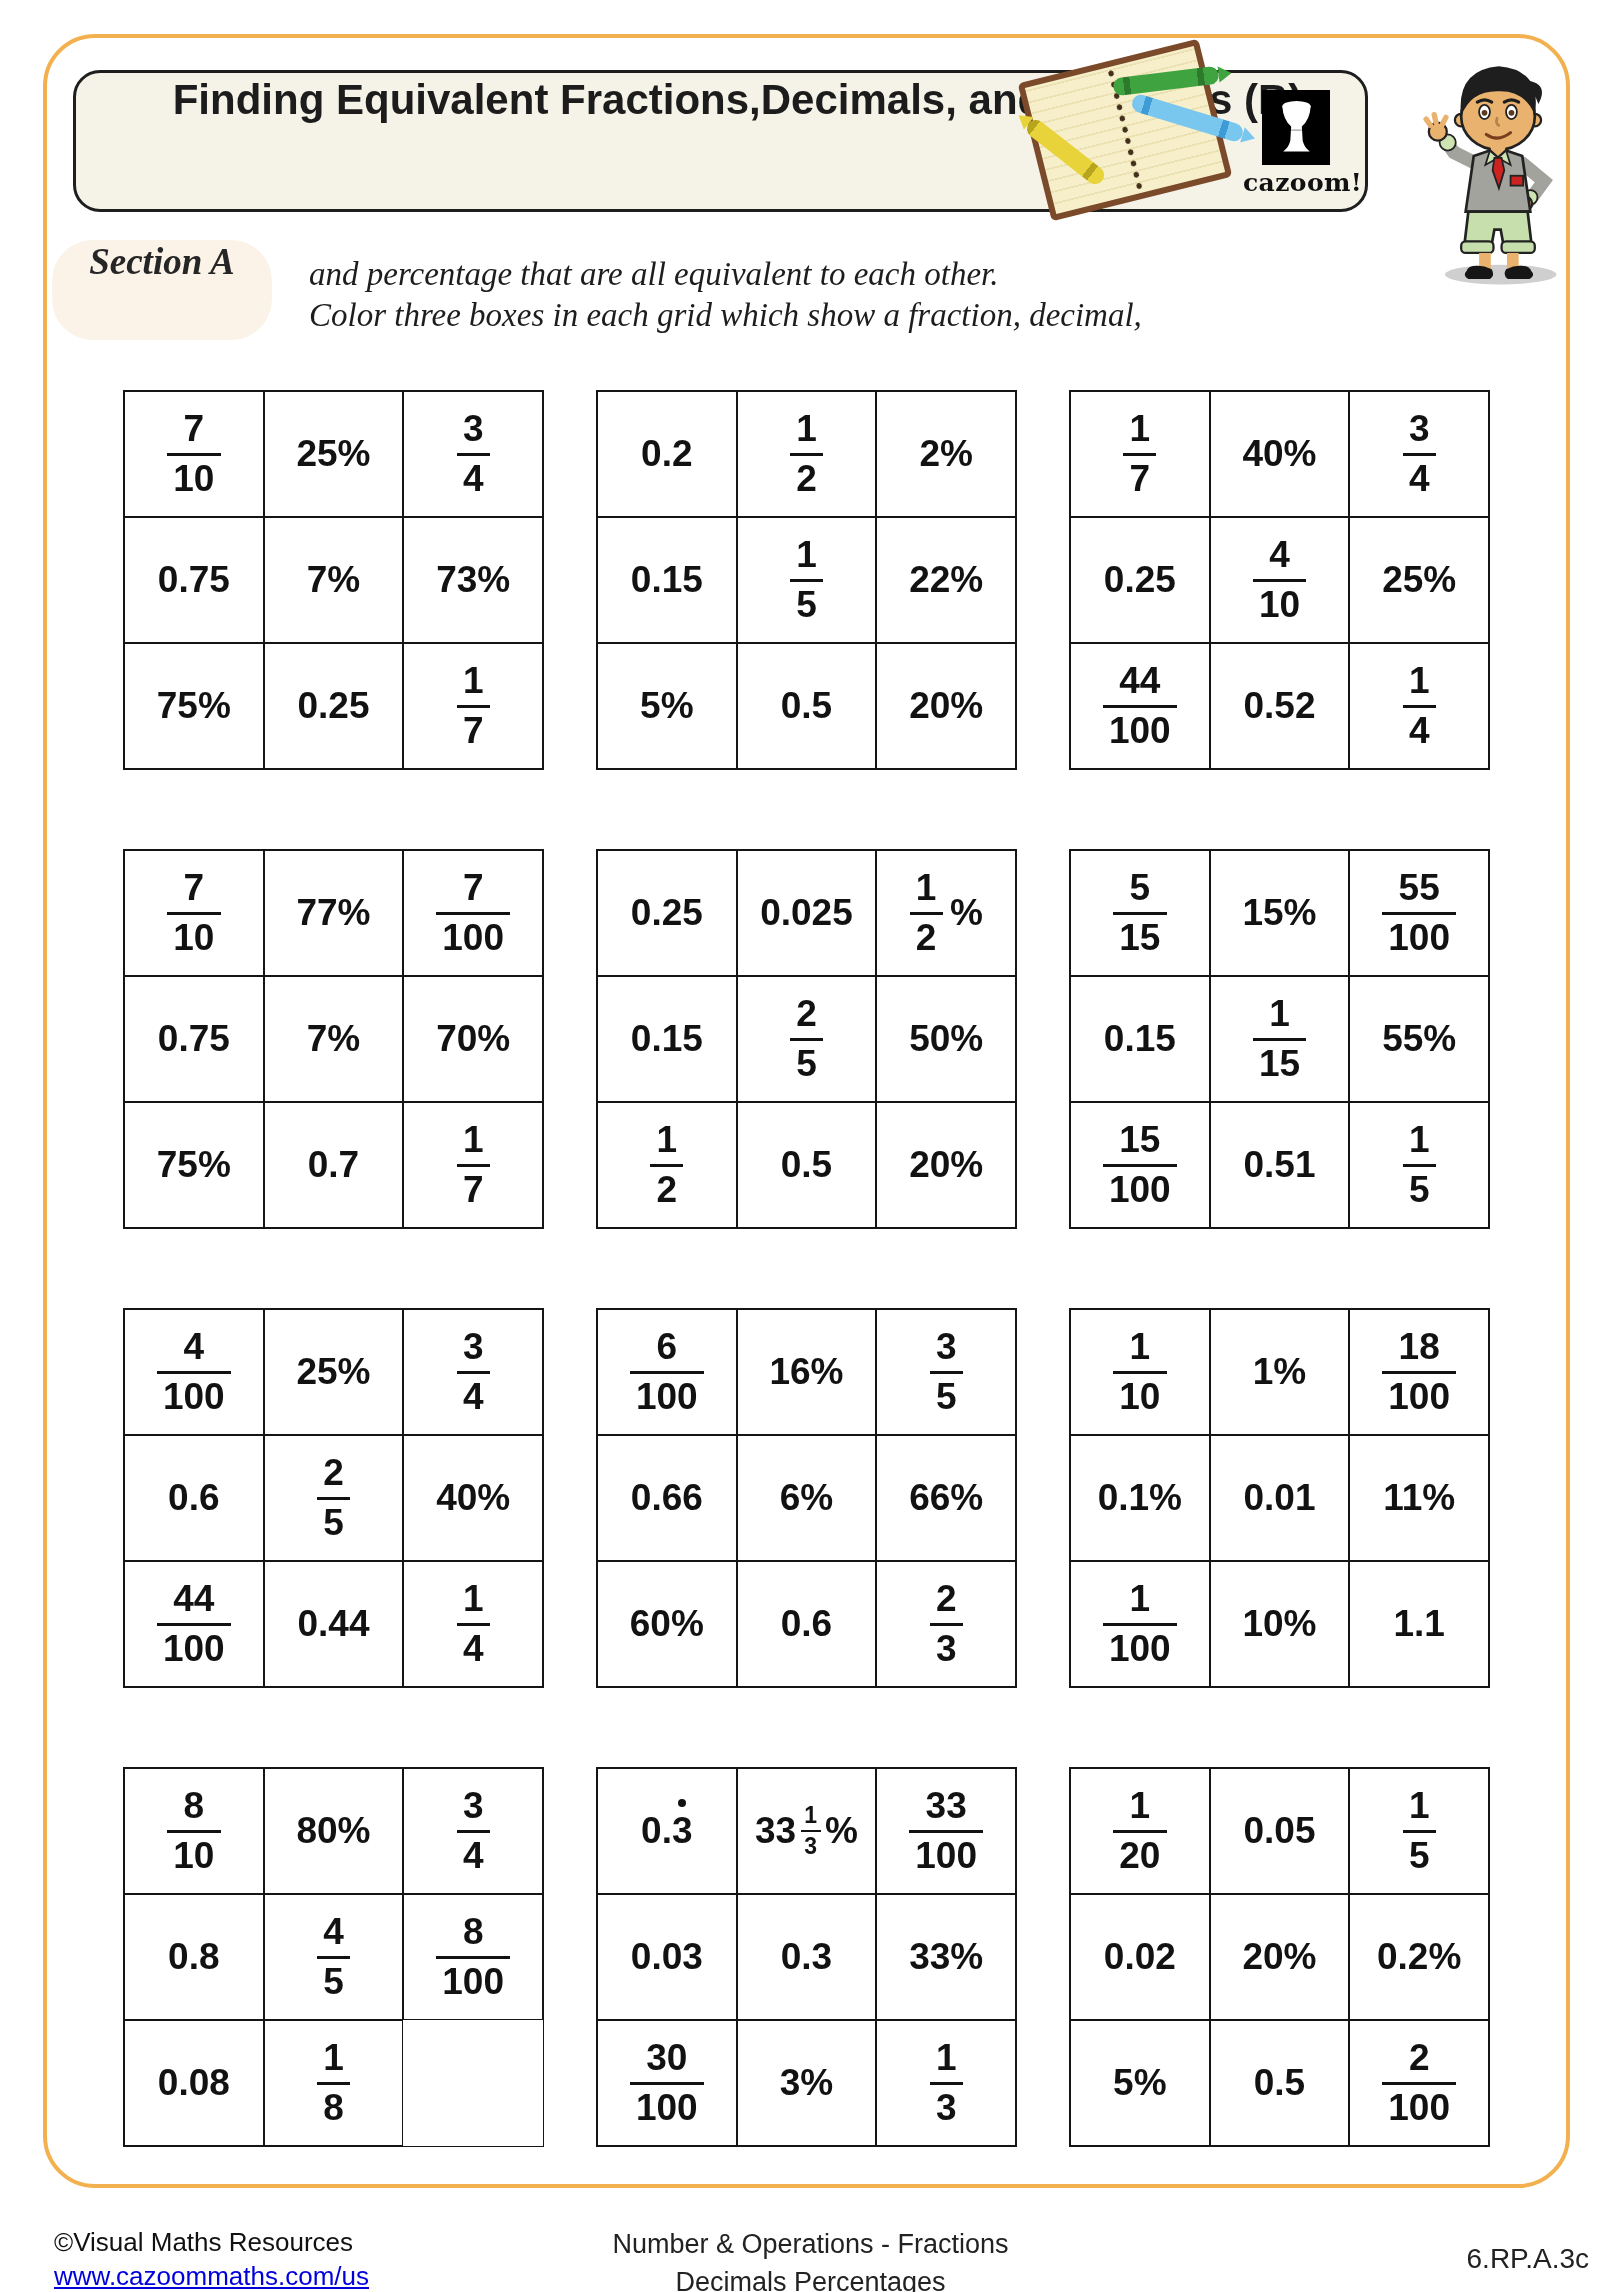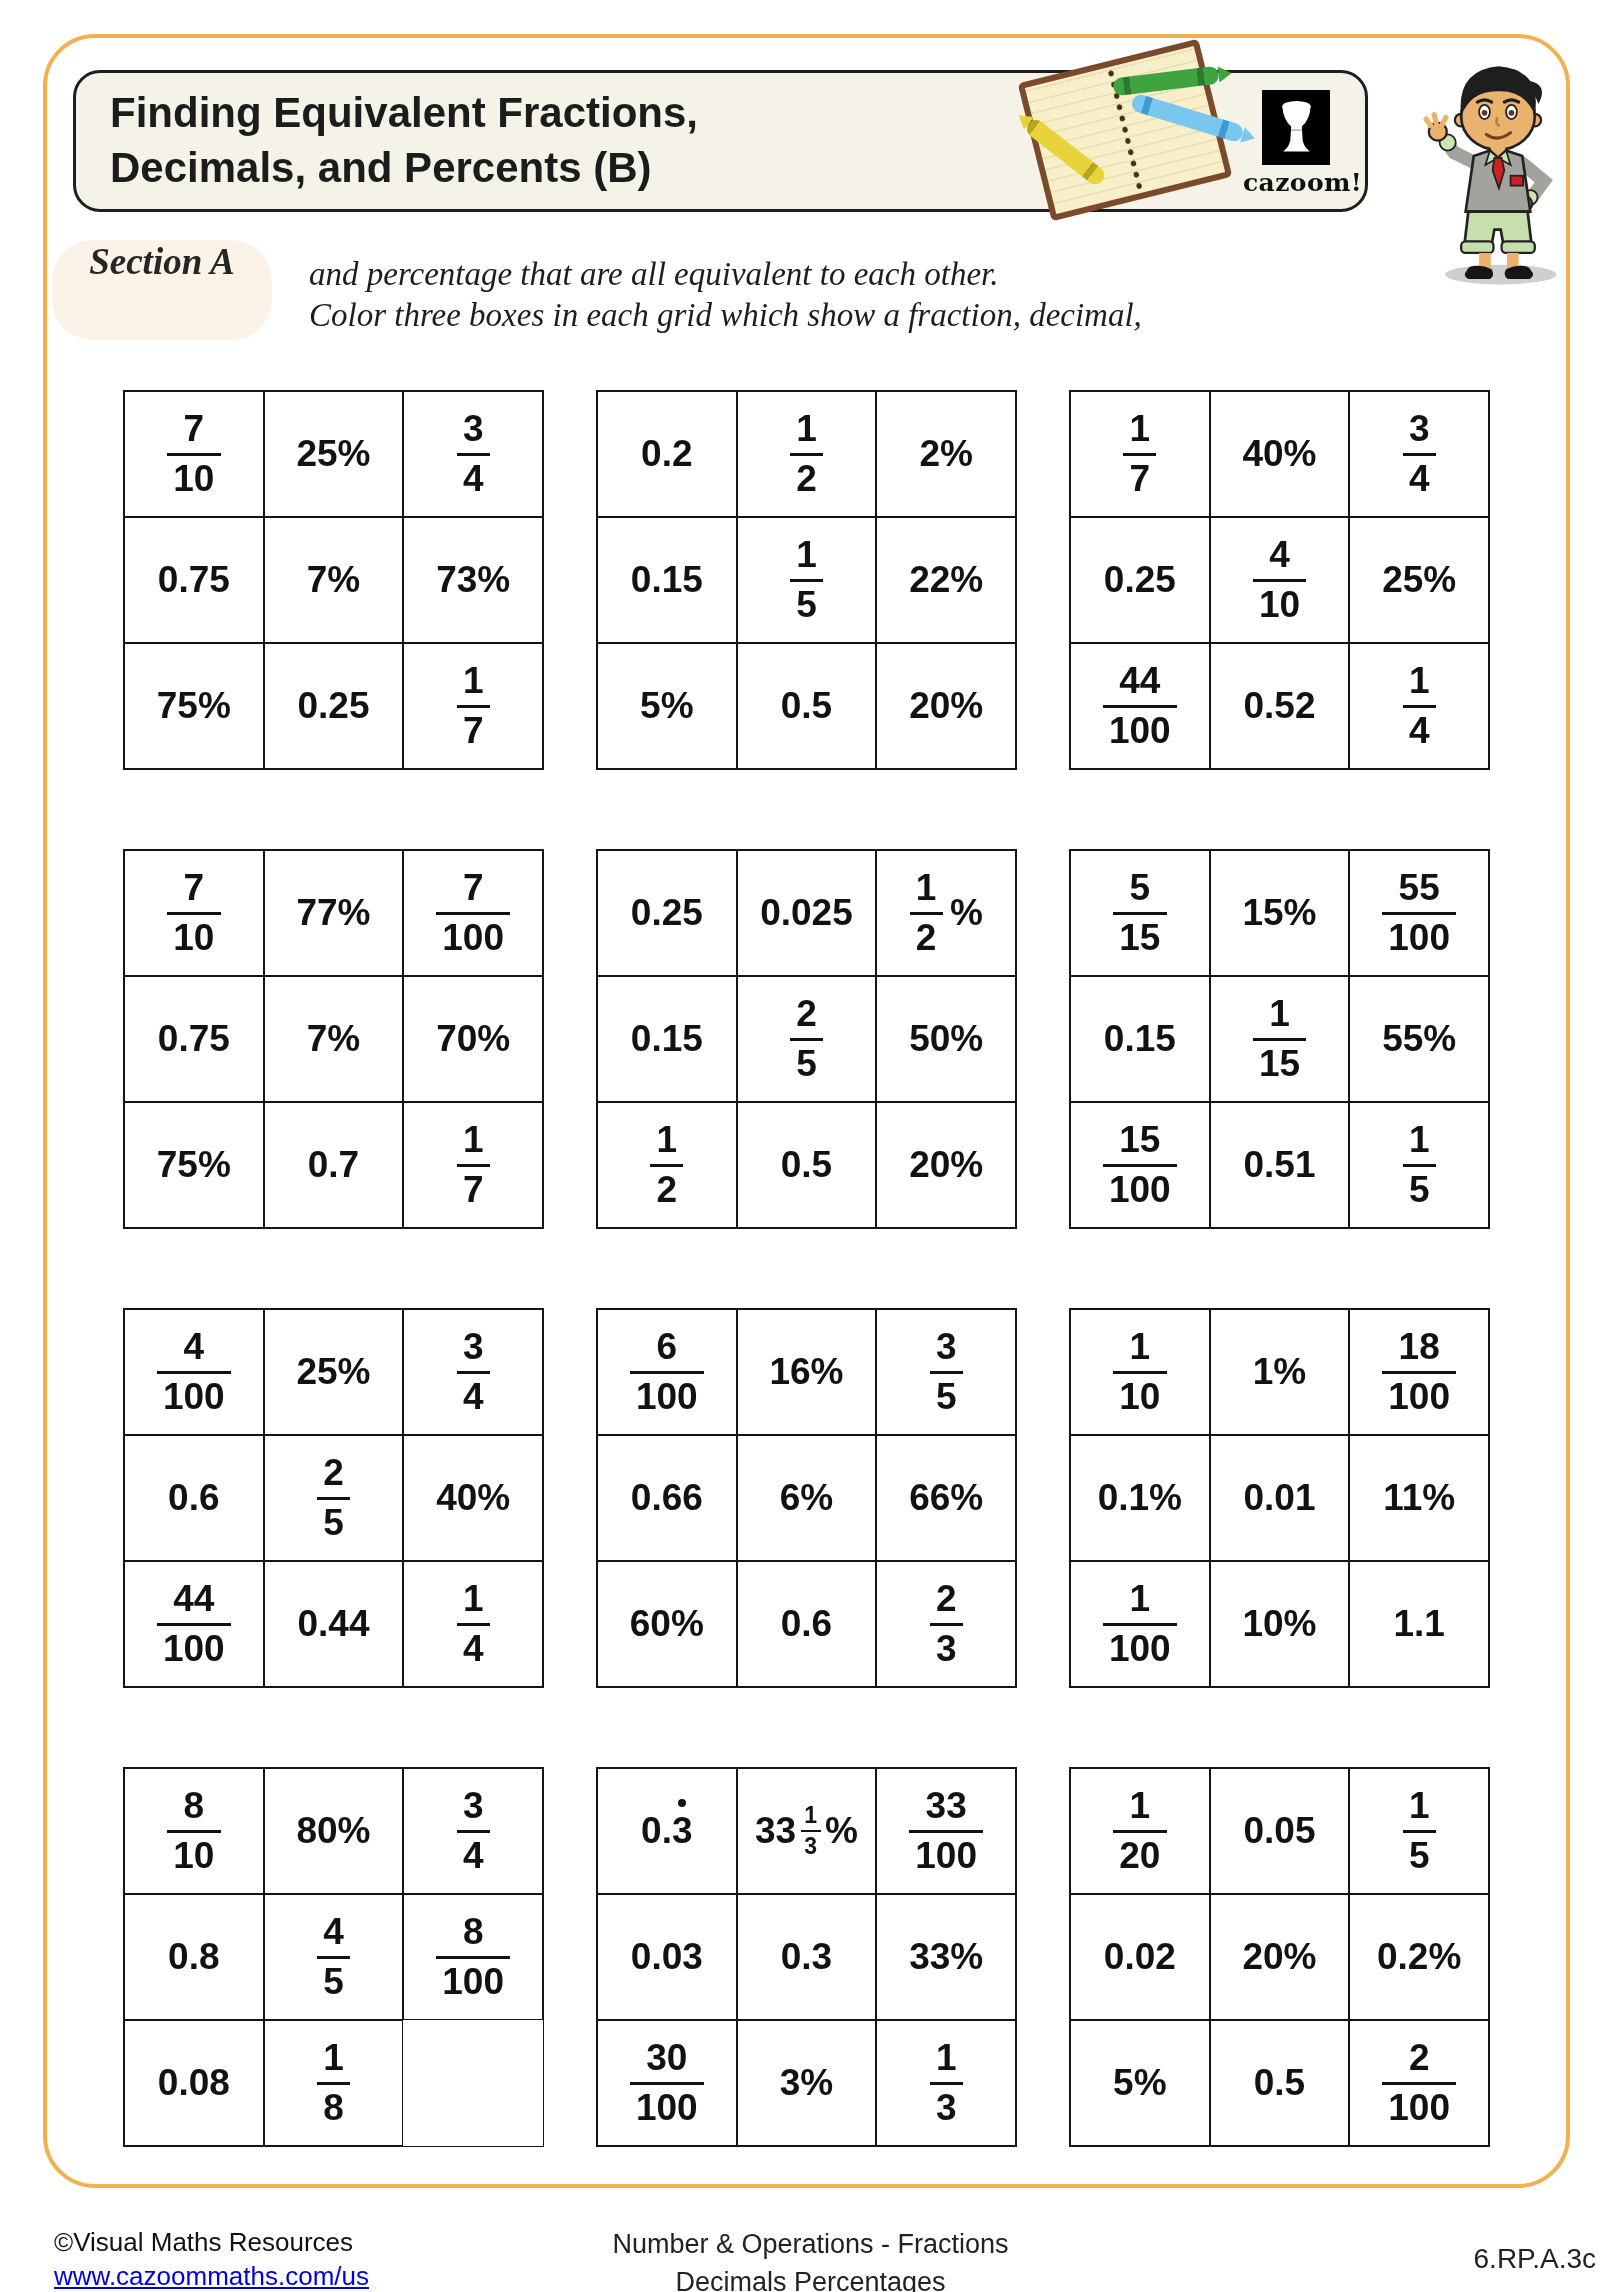--- a/index.html
+++ b/index.html
@@ -4,21 +4,21 @@
 <style>
   html,body{margin:0;padding:0;background:#ffffff;}
   .page{position:relative;width:1622px;height:2293px;background:#ffffff;
         font-family:"Liberation Sans",sans-serif;overflow:hidden;}
   .border-frame{position:absolute;left:43px;top:34px;width:1527px;height:2154px;
         border:4.5px solid var(--c-border,#F2B04E);border-radius:52px;box-sizing:border-box;}
 
   
   .title-box{position:absolute;left:73px;top:70px;width:1295px;height:142px;
         background:var(--c-panel,#F5F3E8);border:3.6px solid #1e1e1e;border-radius:27px;
-        box-sizing:border-box;display:flex;flex-direction:column;justify-content:center;
+        box-sizing:border-box;display:flex;justify-content:center;
         padding-left:34px;}
   .title-line{font-size:42px;font-weight:bold;color:#1c1c1c;line-height:1.3;}
 
   
   .notebook{position:absolute;left:1032px;top:59px;width:186px;height:142px;
         transform:rotate(-14deg);}
   .nb-cover{position:absolute;inset:0;background:#7A4A2B;border-radius:5.4px;}
   .nb-paper{position:absolute;inset:6.3px;
         background:repeating-linear-gradient(0deg,#F6EFC9 0 9.9px,#EAE0B2 9.9px 11.6px);}
   .nb-spiral{position:absolute;left:50%;top:7.2px;bottom:7.2px;width:10.7px;transform:translateX(-50%);
@@ -79,21 +79,21 @@
   .rec{display:inline-flex;}
   .rdigit{position:relative;}
   .rdigit::after{content:"";position:absolute;top:-10.7px;left:50%;transform:translateX(-50%);
         width:8px;height:8px;border-radius:50%;background:#121212;}
 
   
   .footer-left{position:absolute;left:54px;top:2226px;font-size:26px;color:#111;line-height:1.3;}
   .footer-link{color:var(--c-link,#0000DD);text-decoration:underline;cursor:pointer;margin-top:44px;}
   .footer-center{position:absolute;left:497px;width:627px;top:2226px;text-align:center;
         font-size:27px;color:#222;line-height:1.4;}
-  .footer-right{position:absolute;right:26px;top:2243px;font-size:28px;color:#222;}
+  .footer-right{position:absolute;right:33px;top:2243px;font-size:28px;color:#222;}
 </style>
 </head>
 <body>
 
 <div class="page">
   <div class="border-frame"></div>
 
   <div class="title-box">
     <div class="title-line">Finding Equivalent Fractions,</div>
     <div class="title-line">Decimals, and Percents (B)</div>

